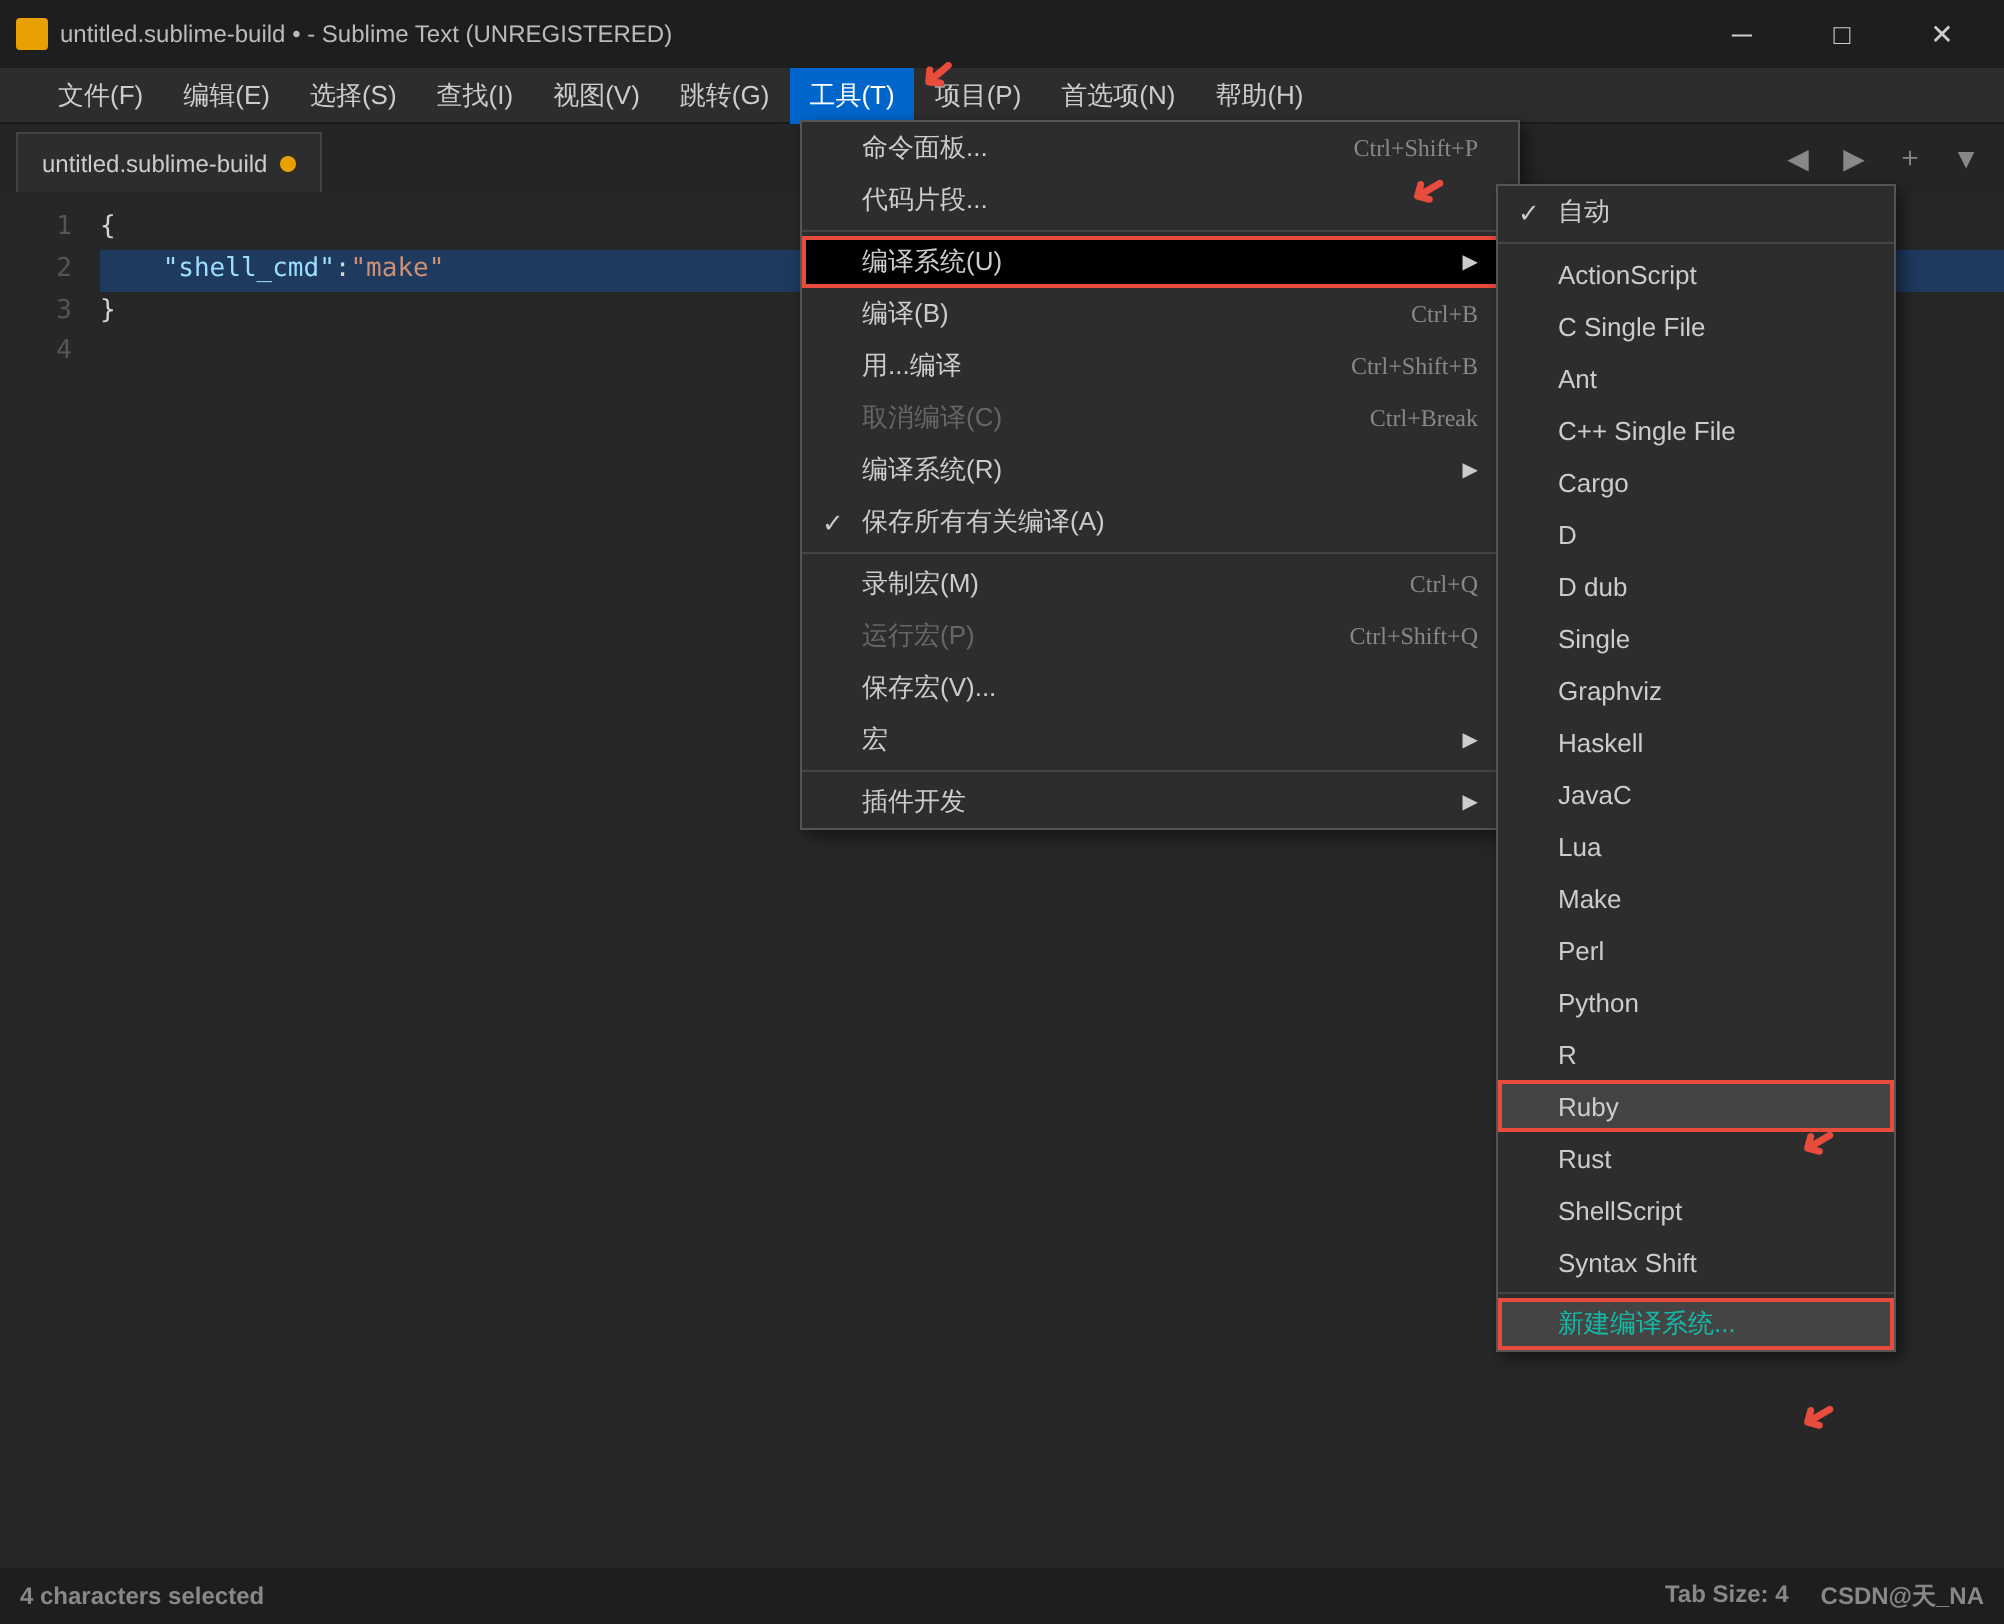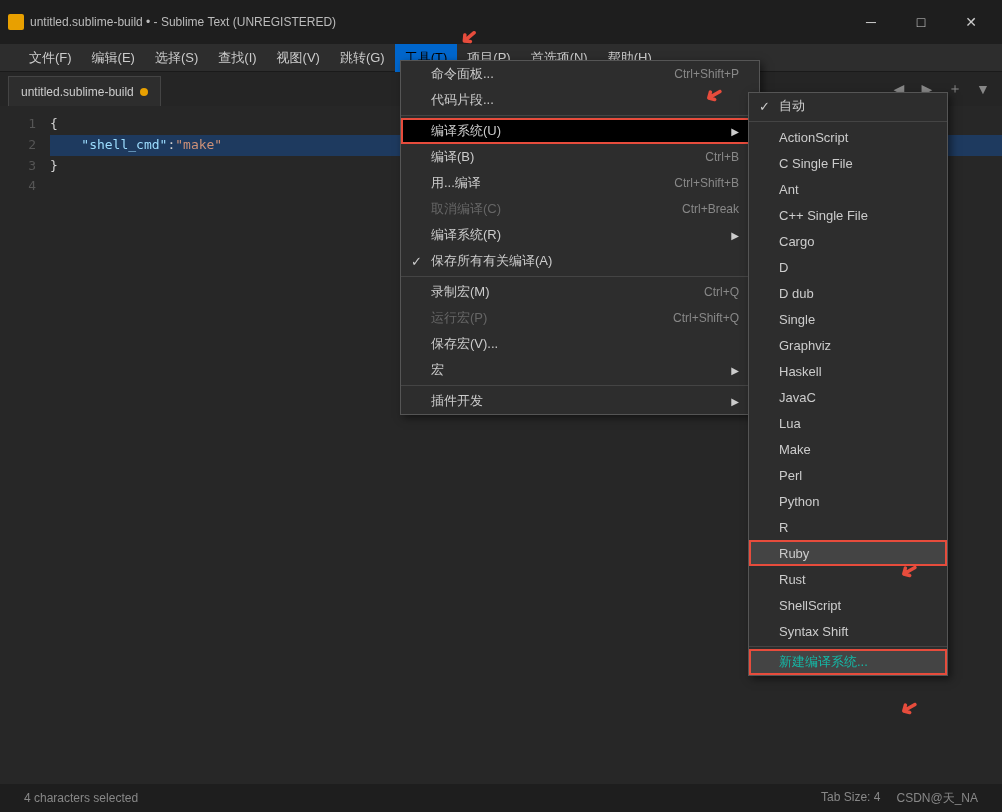--- a/index.html
+++ b/index.html
@@ -9,21 +9,21 @@
       font-family: "Microsoft YaHei", "SimHei", sans-serif;
       font-size: 13px;
       background: #2d2d2d;
       overflow: hidden;
       position: relative;
     }
 
     
     #title-bar {
       width: 100%;
-      height: 44px;
+      height: 34px;
       background: #1e1e1e;
       display: flex;
       align-items: center;
       padding: 0 8px;
       color: #ccc;
       font-size: 12px;
       user-select: none;
     }
     #title-bar .app-icon {
       width: 16px;
@@ -69,21 +69,21 @@
     .menu-item {
       padding: 2px 10px;
       cursor: pointer;
       height: 28px;
       display: flex;
       align-items: center;
       color: #ccc;
     }
     .menu-item.active {
       background: #0066cc;
-      color: #000000;
+      color: #ffffff;
     }
 
     
     #tab-bar {
       width: 100%;
       height: 34px;
       background: #252525;
       display: flex;
       align-items: flex-end;
       padding: 0 0 0 8px;
@@ -160,26 +160,27 @@
     .val-str { color: #ce9178; }
     .punct { color: #d4d4d4; }
 
     
     #status-bar {
       width: 100%;
       height: 28px;
       background: #1e1e1e;
       display: flex;
       align-items: center;
-      padding: 0 24px;
+      padding: 0 10px;
       color: #888;
       font-size: 12px;
       gap: 16px;
       position: absolute;
       bottom: 0;
+      font-weight: bold;
     }
     #status-bar .status-left { display: flex; align-items: center; gap: 8px; }
     #status-bar .status-right { margin-left: auto; display: flex; gap: 16px; }
 
     
     
     #tools-menu {
       position: absolute;
       top: 60px;
       left: 400px;
@@ -196,20 +197,21 @@
       align-items: center;
       padding: 5px 20px 5px 30px;
       cursor: pointer;
       position: relative;
       height: 26px;
     }
     .dropdown-item .shortcut {
       margin-left: auto;
       color: #888;
       font-size: 12px;
+      font-family: Liberation Serif, serif;
     }
     .dropdown-item .submenu-arrow {
       margin-left: auto;
       font-size: 10px;
     }
     .dropdown-item.disabled {
       color: #666;
       cursor: default;
     }
     .dropdown-item.has-check::before {

